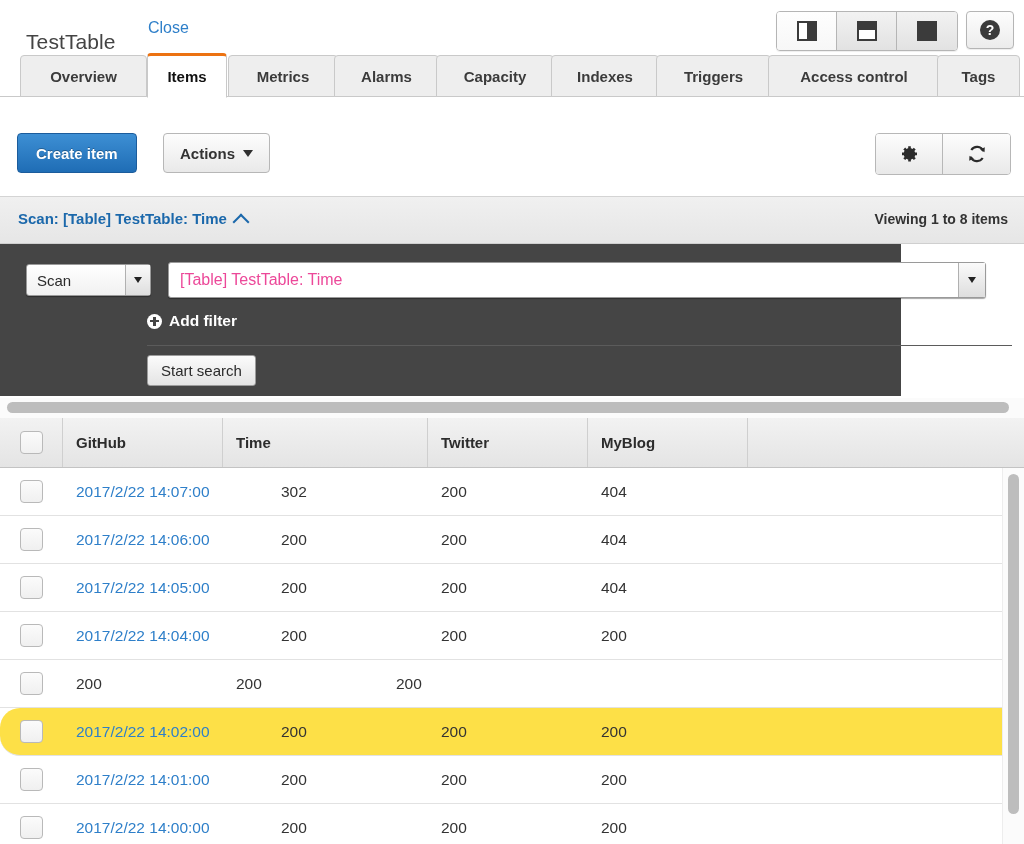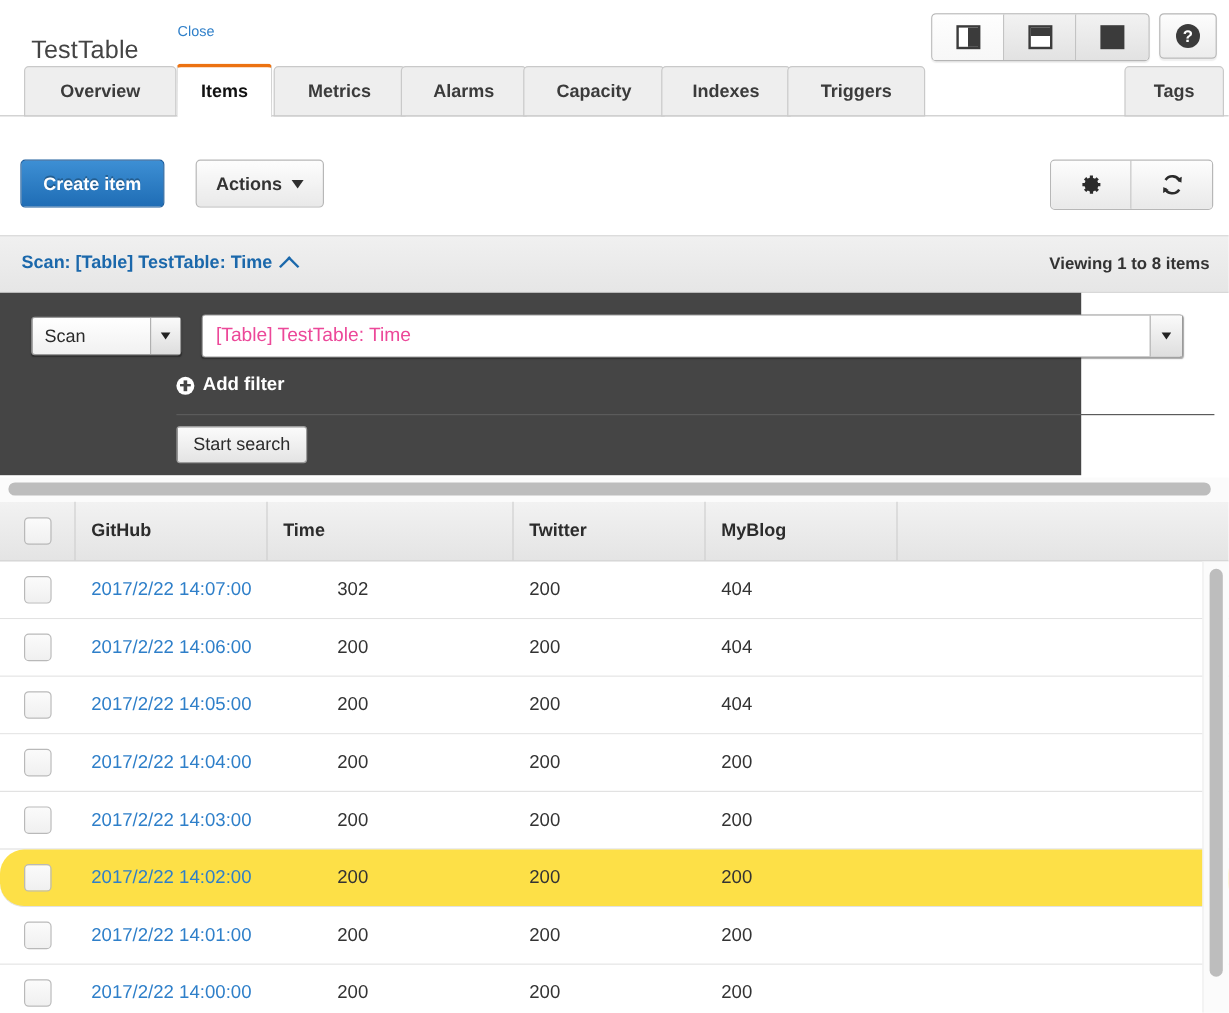--- a/index.html
+++ b/index.html
@@ -32,21 +32,21 @@
     left: 26px; top: 14px;
     font-size: 21px;
     color: #444444;
     font-weight: 400;
     letter-spacing: 0.1px;
     margin-top: 16px;
   }
   .close-link {
     position: absolute;
     left: 148px; top: 19px;
-    font-size: 12px;
+    font-size: 16px;
     color: #2e7fc9;
     cursor: pointer;
   }
 
   
   .layout-group {
     position: absolute;
     right: 66px; top: 11px;
     display: flex;
     border: 1px solid #b5b5b5;
@@ -461,20 +461,21 @@
 
   <div class="tabs">
     <div class="tabs-baseline"></div>
     <div class="tab" style="left:20px;width:127px;">Overview</div>
     <div class="tab active" style="left:147px;width:80px;">Items</div>
     <div class="tab" style="left:228px;width:110px;">Metrics</div>
     <div class="tab" style="left:334px;width:105px;">Alarms</div>
     <div class="tab" style="left:436px;width:118px;">Capacity</div>
     <div class="tab" style="left:551px;width:108px;">Indexes</div>
     <div class="tab" style="left:656px;width:115px;">Triggers</div>
+    <div class="tab" style="left:768px;width:172px;">Access control</div>
     <div class="tab" style="left:937px;width:83px;">Tags</div>
   </div>
 
   <div class="toolbar">
     <div class="btn-create">Create item</div>
 
     <div class="btn-actions">
       <span>Actions</span>
       <span class="caret-down"></span>
     </div>
@@ -588,21 +589,20 @@
           <div class="td c-time">2017/2/22 14:04:00</div>
           <div class="td c-github">200</div>
           <div class="td c-twitter">200</div>
           <div class="td c-myblog">200</div>
           <div class="td c-blank"></div>
         </div>
         <div class="tr">
           <div class="td sel">
             <span class="cbx"></span>
           </div>
-          <div class="td c-time">2017/2/22 14:03:00</div>
           <div class="td c-github">200</div>
           <div class="td c-twitter">200</div>
           <div class="td c-myblog">200</div>
           <div class="td c-blank"></div>
         </div>
         <div class="tr hl">
           <div class="td sel">
             <span class="cbx"></span>
           </div>
           <div class="td c-time">2017/2/22 14:02:00</div>

